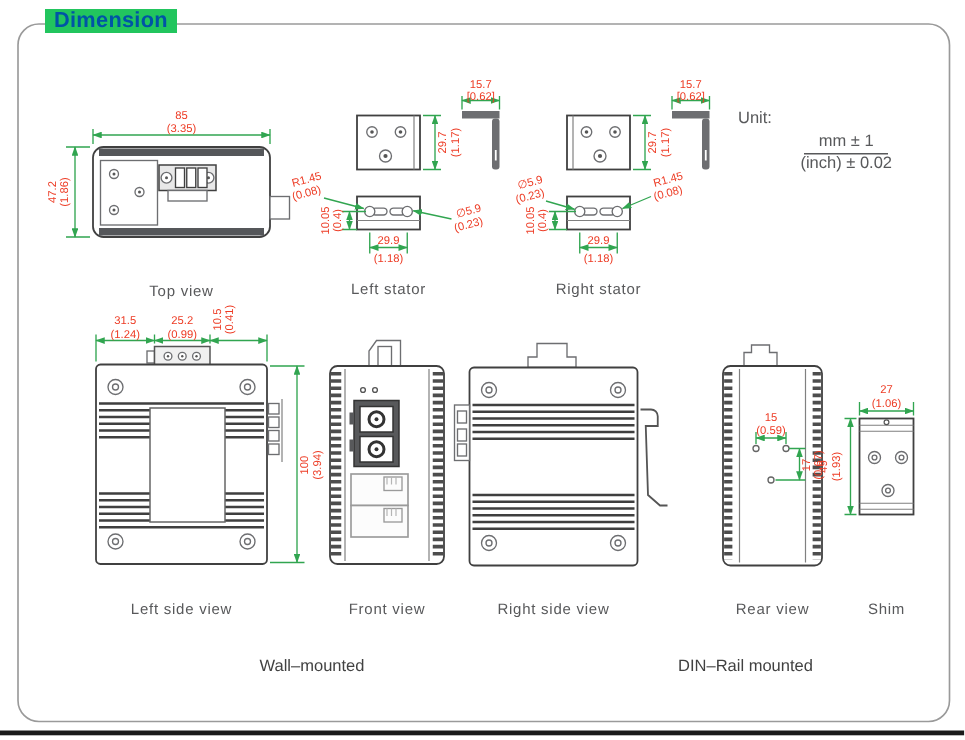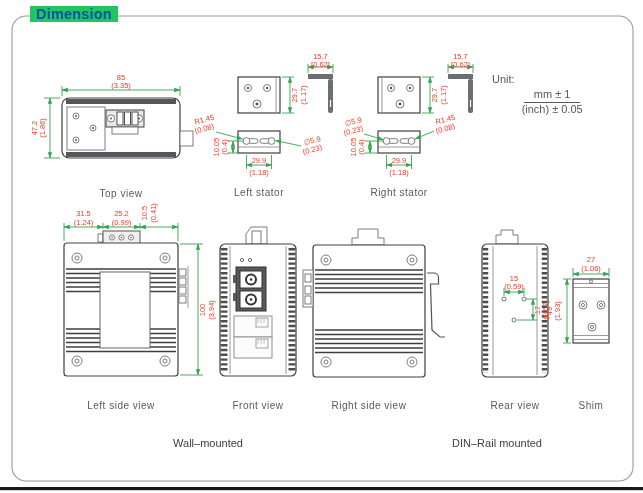--- a/index.html
+++ b/index.html
@@ -1,21 +1,21 @@
 <!DOCTYPE html>
 <html><head>
 <meta charset="utf-8">
 <style>
   html,body{margin:0;padding:0;background:#ffffff;}
   #page{position:relative;width:643px;height:493px;background:#fff;overflow:hidden;
         font-family:"Liberation Sans",sans-serif;}
   #drawing{position:absolute;left:0;top:0;}
   #section-title{position:absolute;left:30px;top:6px;background:#22c55e;padding:0 6px;
         color:#0054a6;font-size:14.5px;font-weight:bold;letter-spacing:.2px;}
-  #unit-block{position:absolute;left:492px;top:42px;display:flex;align-items:center;gap:7px;
+  #unit-block{position:absolute;left:492px;top:42px;display:flex;align-items:center;gap:19px;
         color:#58595b;font-size:11px;}
   #unit-frac{display:flex;flex-direction:column;align-items:center;line-height:1.25;}
   #unit-num{padding:0 10px;border-bottom:1px solid #58595b;margin-top:46px;}
   
   text{font-family:"Liberation Sans","DejaVu Sans",sans-serif;}
   .dim{font-size:7.5px;fill:#ed3b24;}
   .vlabel{font-size:10px;fill:#58595b;letter-spacing:.5px;}
   .caption{font-size:11px;fill:#414141;}
   .dl{stroke:#31a550;stroke-width:.9;fill:none;}
   .dev{stroke:#404040;stroke-width:1.2;fill:#fff;}
@@ -335,17 +335,17 @@
   <text class="caption" text-anchor="middle" x="208" y="447">Wall–mounted</text>
   <text class="caption" text-anchor="middle" x="497" y="447">DIN–Rail mounted</text>
 </svg>
 
   <div id="section-title">Dimension</div>
 
   <div id="unit-block">
     <span>Unit:</span>
     <span id="unit-frac">
       <span id="unit-num">mm ± 1</span>
-      <span id="unit-den">(inch) ± 0.05</span>
+      <span id="unit-den">(inch) ± 0.02</span>
     </span>
   </div>
 
 </div>
 
 </body></html>

